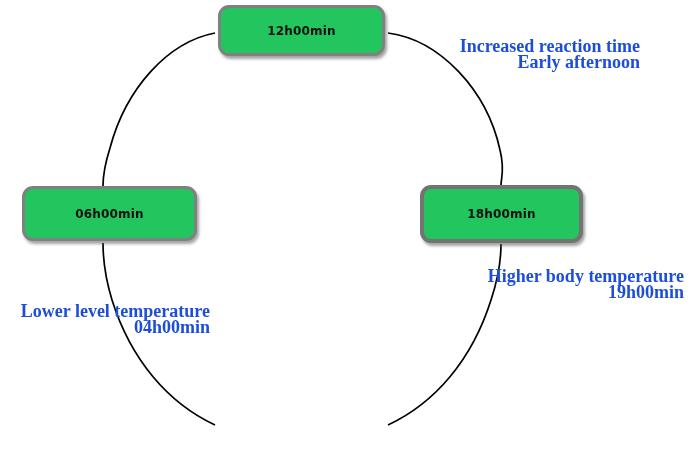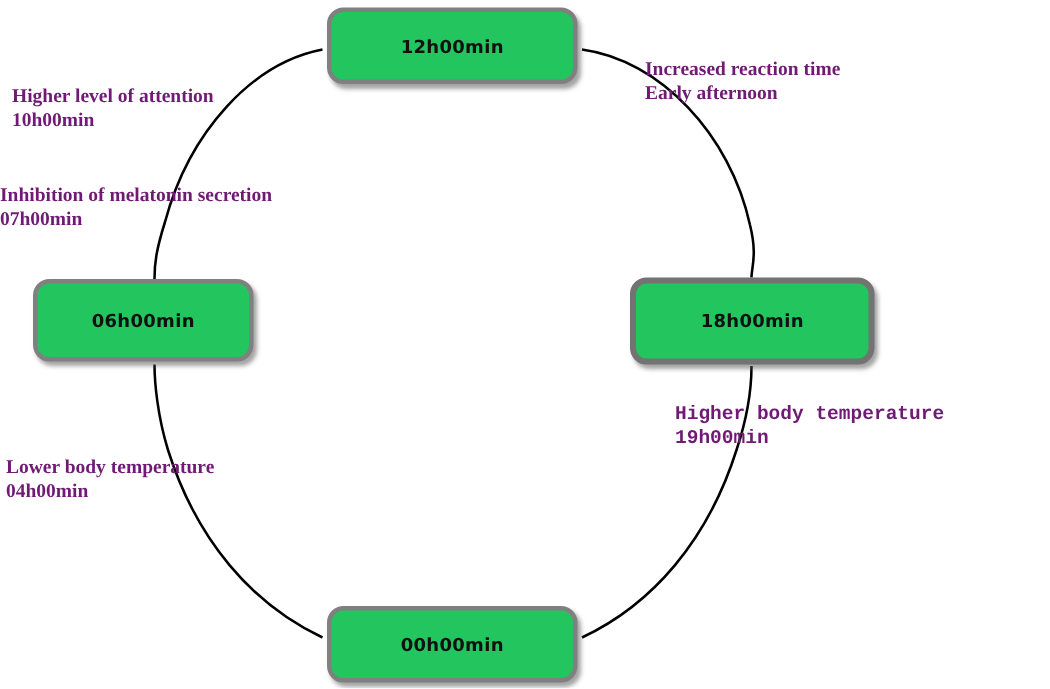--- a/index.html
+++ b/index.html
@@ -37,39 +37,39 @@
     color: #111111;
     letter-spacing: 0.2px;
     box-shadow: 2px 3px 3px rgba(90,90,90,0.55);
     z-index: 5;
   }
   .node-strong { border-color: #737373; border-width: 4px; }
 
   #node-12 { left: 218px; top: 5px;   width: 167px; height: 51px; }
   #node-18 { left: 420px; top: 185px; width: 163px; height: 58px; align-items: center; }
   #node-00 { left: 218px; top: 404px; width: 167px; height: 51px; }
-  #node-06 { left: 22px;  top: 186px; width: 147px; height: 55px; text-align: center; }
+  #node-06 { left: 22px;  top: 186px; width: 175px; height: 55px; text-align: center; }
 
   .label {
     position: absolute;
     font-family: "Liberation Serif", "DejaVu Serif", serif;
     font-weight: bold;
-    font-size: 13px;
+    font-size: 18px;
     line-height: 16px;
-    color: #701a75;
-    text-align: left;
+    color: #1d4ed8;
+    text-align: right;
     white-space: pre-line;
     z-index: 3;
   }
   #lbl-10 { left: 8px;   top: 56px;  width: 200px; }
   #lbl-07 { left: 0px;   top: 122px; width: 240px; }
   #lbl-04 { left: 4px;   top: 303px; width: 206px; }
   #lbl-12a{ left: 430px; top: 38px;  width: 210px; }
   #lbl-17 { left: 420px; top: 98px;  width: 270px; }
-  #lbl-19 { left: 450px; top: 268px; width: 216px; font-family: Liberation Mono, monospace; }
+  #lbl-19 { left: 468px; top: 268px; width: 216px; }
   #lbl-21 { left: 405px; top: 342px; width: 262px; }
 </style>
 </head>
 <body>
 
 <div id="canvas">
 
   <svg id="ring" viewBox="0 0 700 459" xmlns="http://www.w3.org/2000/svg">
 
     <path d="M 388 33 C 440 40 487 90 500 150 C 505 170 501 178 501 185" fill="none" stroke="#000000" stroke-width="1.7"></path>
@@ -82,35 +82,28 @@
   </svg>
 
   <div class="node" id="node-12">
     <span>12h00min</span>
   </div>
 
   <div class="node node-strong" id="node-18">
     <span>18h00min</span>
   </div>
 
-  <div class="node" id="node-00">
-    <span>00h00min</span>
-  </div>
 
   <div class="node" id="node-06">
     <span>06h00min</span>
   </div>
 
-  <div class="label" id="lbl-10">Higher level of attention
-10h00min</div>
 
-  <div class="label" id="lbl-07">Inhibition of melatonin secretion
-07h00min</div>
 
-  <div class="label" id="lbl-04">Lower body temperature
+  <div class="label" id="lbl-04">Lower level temperature
 04h00min</div>
 
   <div class="label" id="lbl-12a">Increased reaction time
 Early afternoon</div>
 
 
   <div class="label" id="lbl-19">Higher body temperature
 19h00min</div>
 
 

